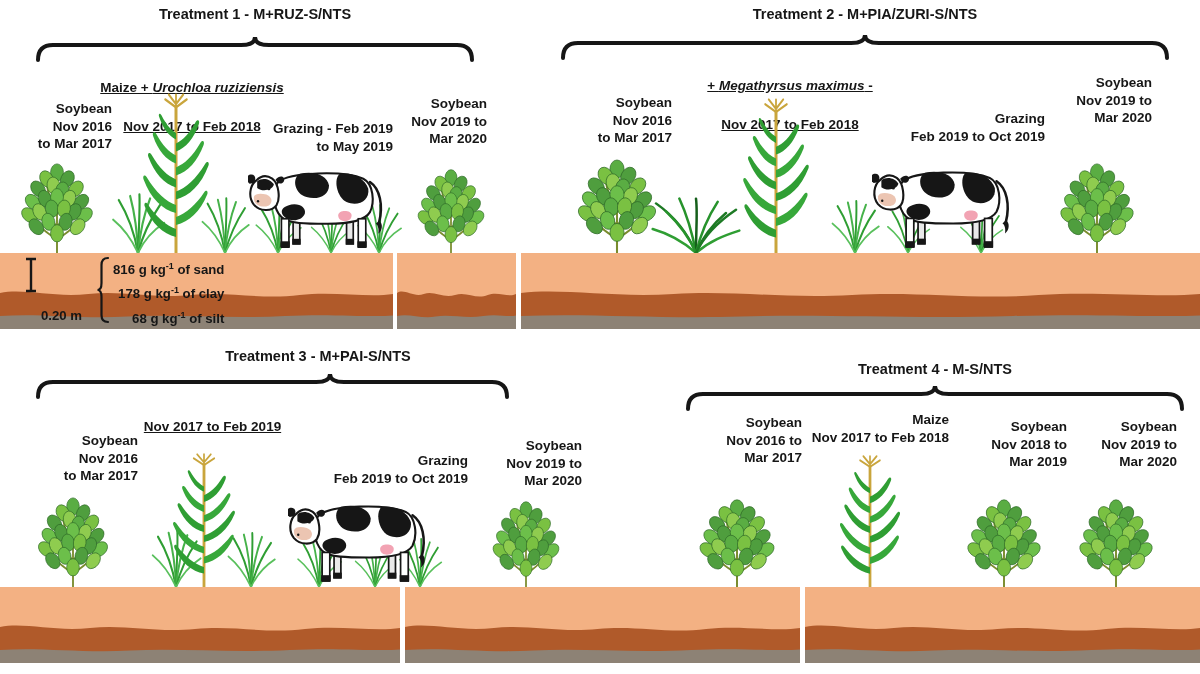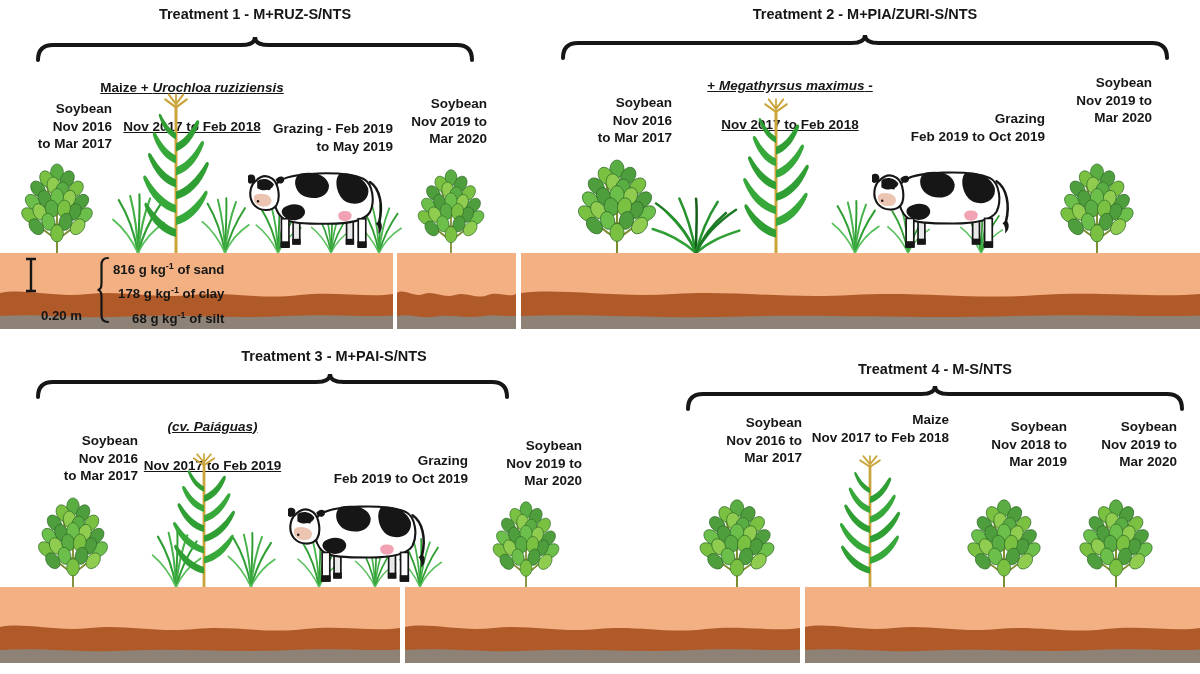--- a/index.html
+++ b/index.html
@@ -247,26 +247,25 @@
   <svg class="art" style="left:955px;top:206px;width:52px;height:47px" viewBox="0 0 90 75" preserveAspectRatio="none">
       <use href="#grass"></use>
     </svg>
   <svg class="art" style="left:872px;top:156px;width:145px;height:97px" viewBox="0 0 170 115" preserveAspectRatio="none">
       <use href="#cow"></use>
     </svg>
   <svg class="art" style="left:1053px;top:161px;width:88px;height:92px" viewBox="0 0 100 112" preserveAspectRatio="none">
       <use href="#soybean"></use>
     </svg>
 
-  <div class="title" style="left:184px;top:348px;width:300px">Treatment 3 - M+PAI-S/NTS</div>
+  <div class="title" style="left:168px;top:348px;width:300px">Treatment 3 - M+PAI-S/NTS</div>
   <svg class="brace" style="left:35px;top:371px;width:475px;height:28px" viewBox="0 0 475 28">
     <path d="M3,26 Q3,11 18,11 L281,11 Q295,11 295,3 Q295,11 309,11 L457,11 Q472,11 472,26" stroke="#161616" stroke-width="4" fill="none" stroke-linecap="round"></path>
   </svg>
   <div class="crop" style="left:75px;top:397px;width:275px">
-    <div><i>(cv. Paiáguas)</i></div>
     <div>Nov 2017 to Feb 2019</div>
   </div>
   <div class="lbl" style="left:38px;top:432px;width:100px">Soybean
 Nov 2016
 to Mar 2017</div>
   <div class="lbl" style="left:318px;top:452px;width:150px">Grazing
 Feb 2019 to Oct 2019</div>
   <div class="lbl" style="left:482px;top:437px;width:100px">Soybean
 Nov 2019 to
 Mar 2020</div>

